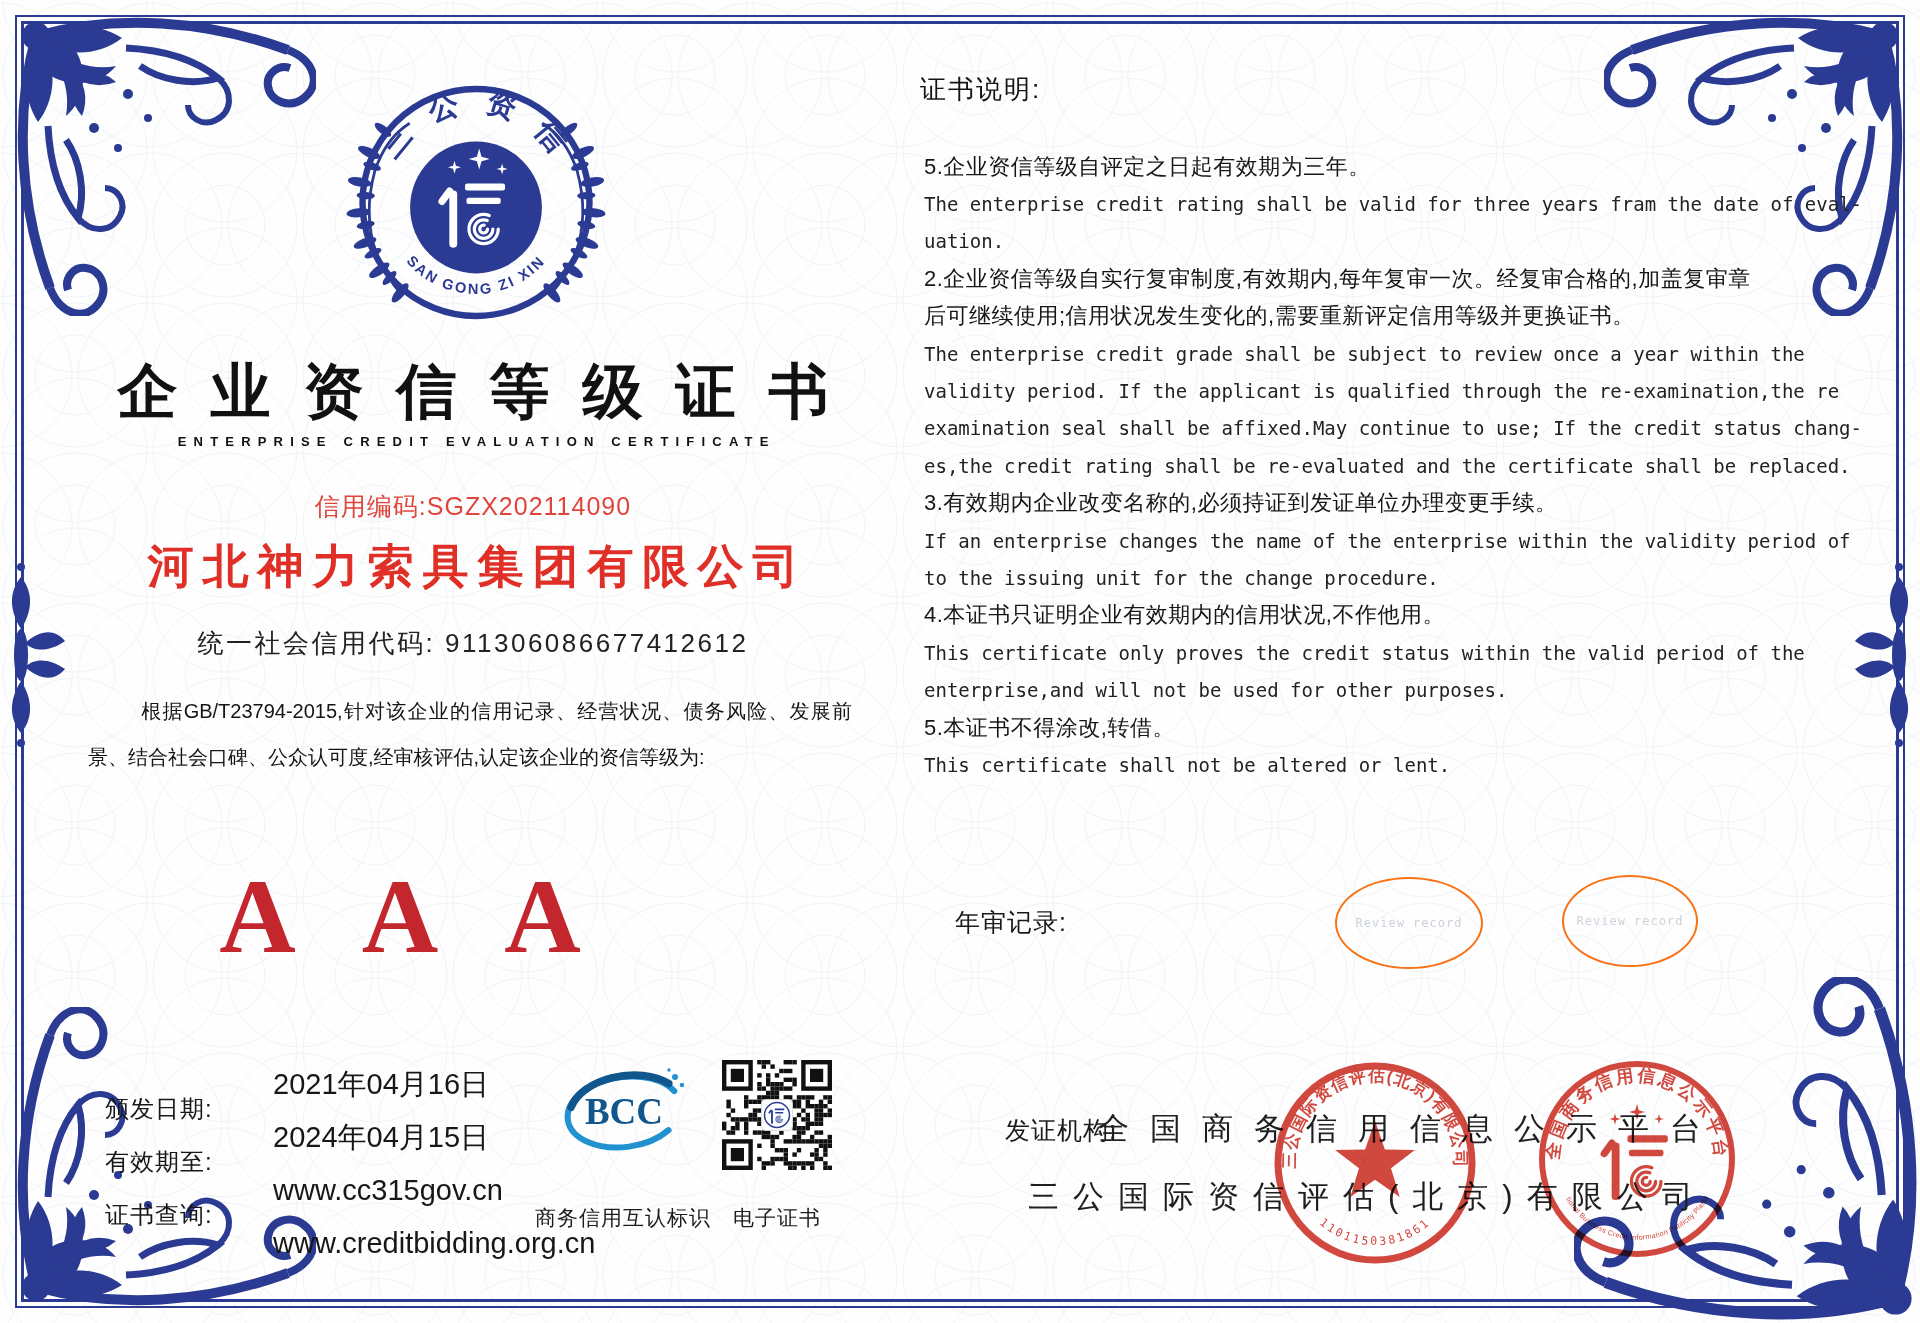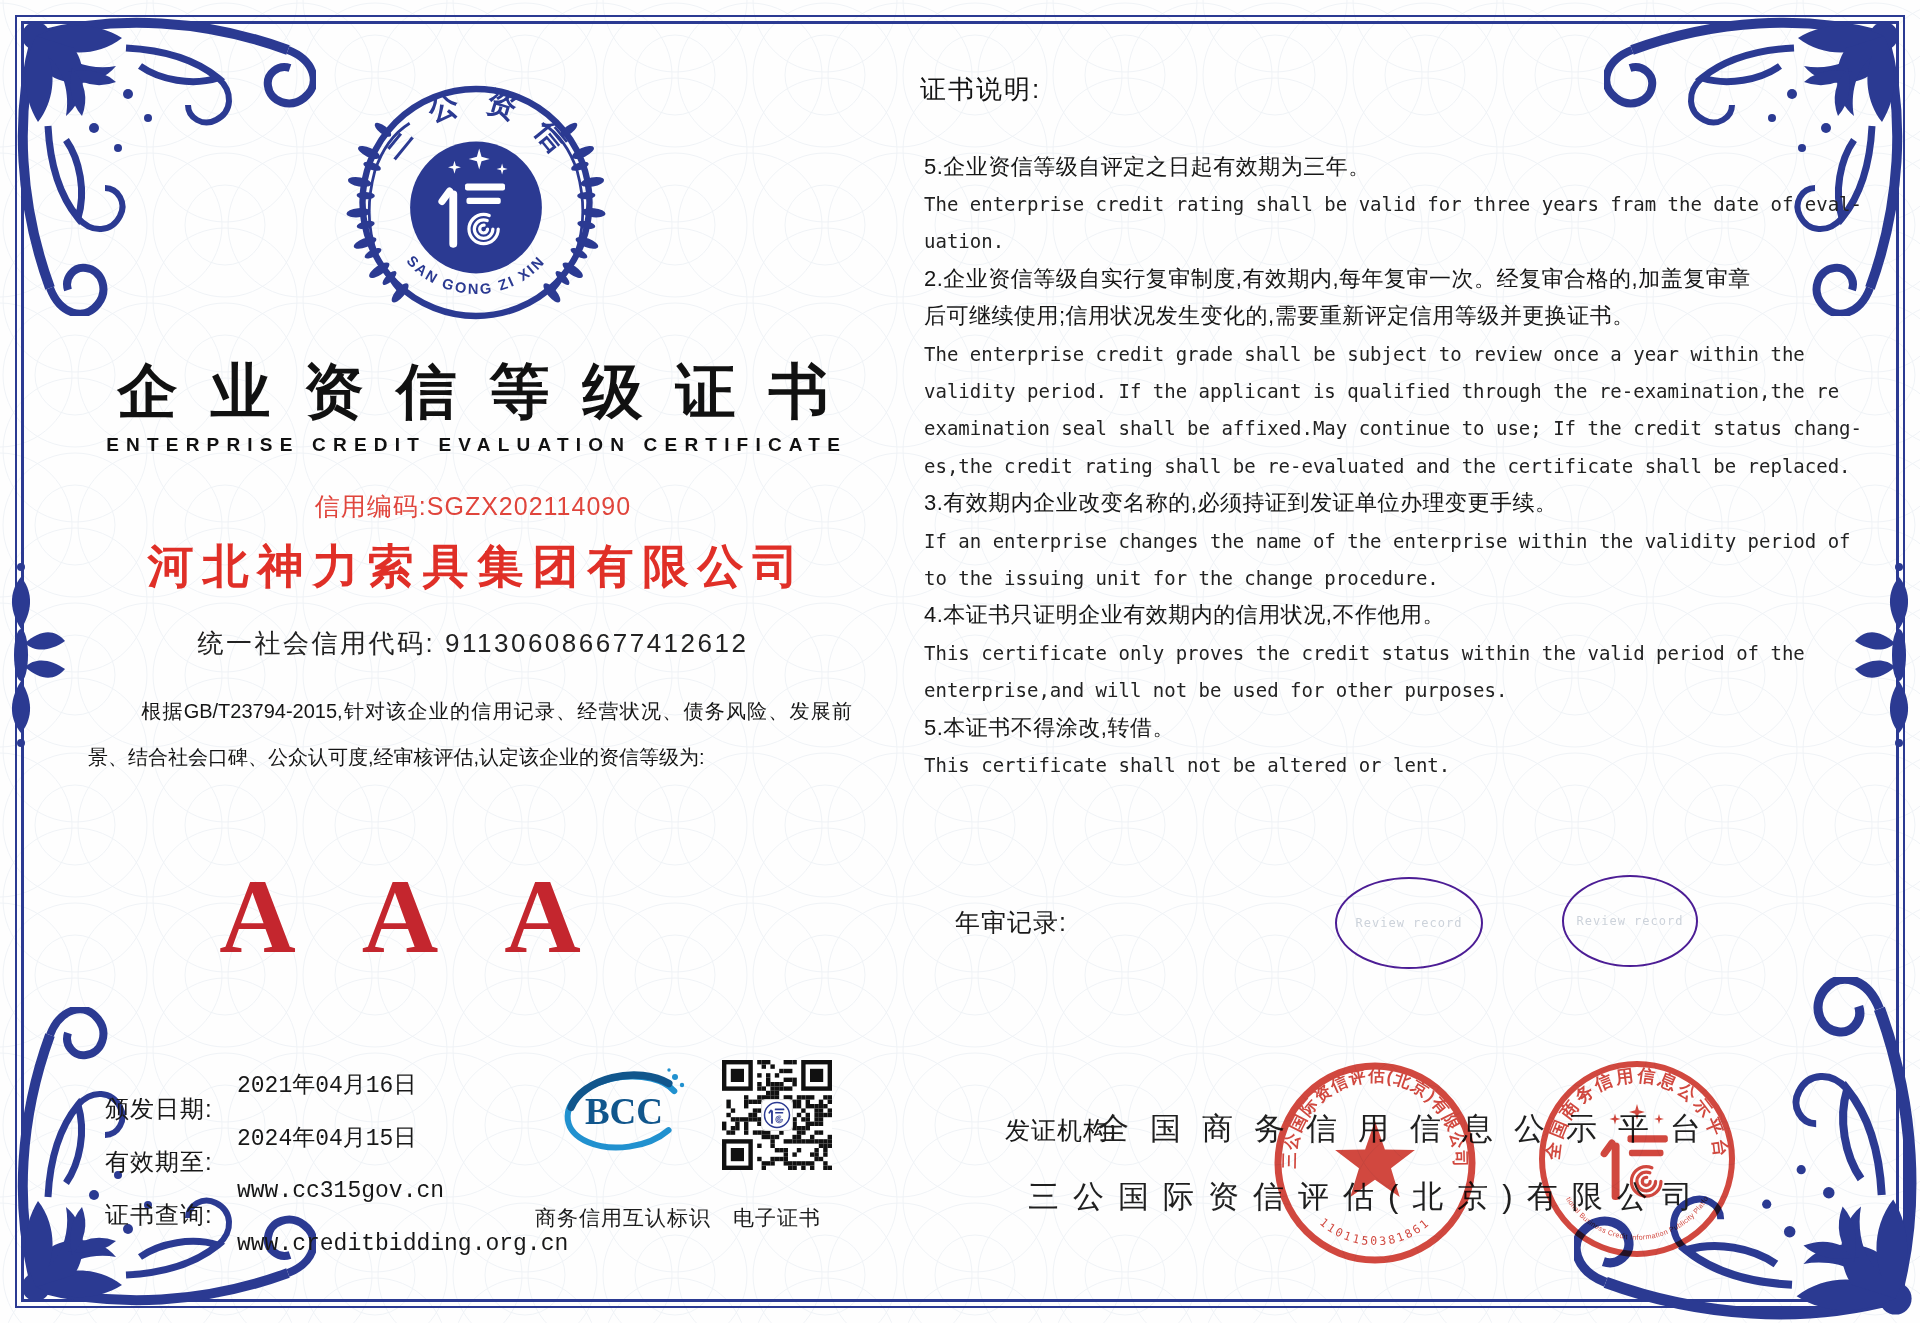--- a/index.html
+++ b/index.html
@@ -11,46 +11,46 @@
   
   .frame-outer{position:absolute;inset:15px;border:2px solid #2b3a92;pointer-events:none;}
   .frame-inner{position:absolute;inset:21px;border:3px solid #2b3a92;pointer-events:none;}
   .bg-guilloche{position:absolute;inset:0;}
   .orn{position:absolute;pointer-events:none;}
   
   .abs{position:absolute;}
   .lcol-center{left:70px;width:806px;text-align:center;}
   .logo-svg{left:341px;top:66px;}
   .title-cn{top:352px;font-size:60px;font-weight:bold;letter-spacing:33px;text-indent:33px;color:#111;}
-  .title-en{top:434px;font-size:19px;font-weight:bold;letter-spacing:7.2px;text-indent:7.2px;color:#111;}
+  .title-en{top:434px;font-size:13px;font-weight:bold;letter-spacing:7.2px;text-indent:7.2px;color:#111;}
   .credit-code{top:490px;font-size:25px;color:#e0453c;letter-spacing:1px;}
   .company{top:536px;font-size:46px;font-weight:bold;color:#e02f27;letter-spacing:9px;text-indent:9px;}
   .social-code{top:626px;font-size:26px;letter-spacing:2.5px;color:#222;}
   .body-par{left:88px;top:688px;width:764px;font-size:20px;line-height:46px;text-align:justify;color:#151515;}
   .body-par .indent{display:inline-block;width:52px;}
   .rating{left:40px;top:856px;width:720px;text-align:center;
     font-family:"Liberation Serif",serif;font-weight:bold;font-size:106px;
     color:#c4262e;letter-spacing:66px;text-indent:66px;}
   .issue-block{left:105px;top:1058px;font-size:24px;color:#171717;}
   .issue-row{height:53px;display:flex;align-items:center;white-space:nowrap;}
   .issue-row .lab{display:inline-block;width:132px;letter-spacing:1px;margin-top:48px;}
-  .issue-row .val{font-family:Liberation Mono, monospace;font-size:23px;}
+  .issue-row .val{font-family:Liberation Sans, sans-serif;font-size:29px;margin-left:36px;}
   .issue-row.url2 .lab{visibility:hidden;}
   .bcc-svg{left:558px;top:1060px;}
   .bcc-cap{left:500px;top:1204px;width:246px;text-align:center;font-size:21px;letter-spacing:1px;color:#1c1c1c;}
   .qr-svg{left:722px;top:1060px;}
   .qr-cap{left:712px;top:1204px;width:130px;text-align:center;font-size:21px;letter-spacing:1px;color:#1c1c1c;}
   
   .ins-head{left:920px;top:72px;font-size:26px;letter-spacing:2px;color:#141414;}
   .ins-list{left:924px;top:148px;width:930px;}
   .ins-line{height:37.4px;display:flex;align-items:center;white-space:nowrap;}
   .ins-cn{font-size:22px;color:#161616;letter-spacing:.5px;}
   .ins-en{font-family:"DejaVu Sans Mono",monospace;font-size:19px;color:#222;}
   .annual-label{left:955px;top:906px;font-size:25px;letter-spacing:1px;color:#1a1a1a;}
-  .review-oval{position:absolute;border:2px solid #4c1d95;border-radius:50%;
+  .review-oval{position:absolute;border:2px solid #f97316;border-radius:50%;
     display:flex;align-items:center;justify-content:center;}
   .review-oval span{font-family:"DejaVu Sans Mono",monospace;font-size:12px;color:#ccd2da;letter-spacing:1px;}
   .oval1{left:1335px;top:877px;width:144px;height:88px;}
   .oval2{left:1562px;top:875px;width:132px;height:88px;}
   .issuer-label{left:1005px;top:1114px;font-size:25px;letter-spacing:1px;color:#1a1a1a;}
   .issuer-l1{left:1098px;top:1108px;font-size:31px;letter-spacing:21px;color:#1f1f1f;white-space:nowrap;}
   .issuer-l2{left:1028px;top:1176px;font-size:31px;letter-spacing:14px;color:#1f1f1f;white-space:nowrap;}
   .seal{position:absolute;mix-blend-mode:multiply;opacity:.93;}
   .seal1{left:1269px;top:1057px;}
   .seal2{left:1535px;top:1057px;}

